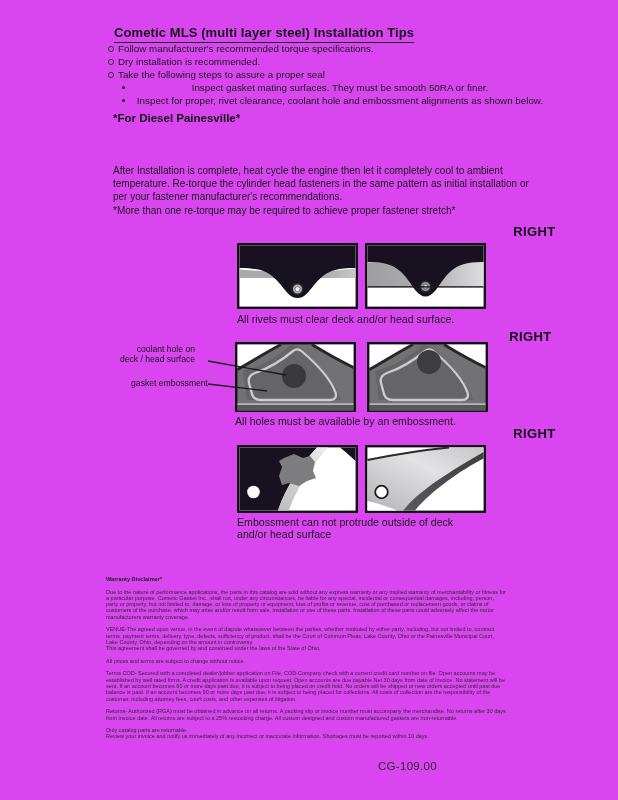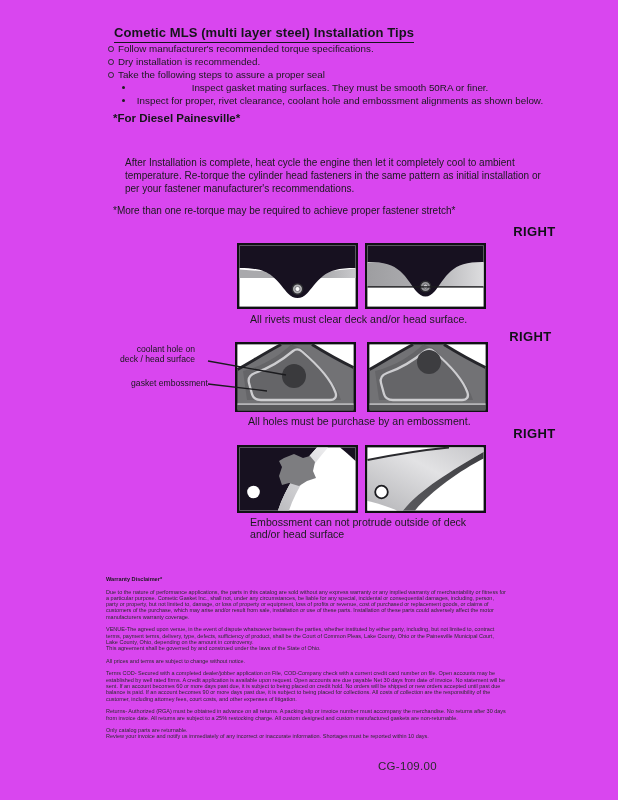--- a/index.html
+++ b/index.html
@@ -13,42 +13,42 @@
   .bullets { position:absolute; left:108px; top:42px; width:440px; font-size:9.8px; line-height:13px; color:#19191c; }
   .bullet { position:relative; padding-left:10px; }
   .bullet::before { content:""; position:absolute; left:0; top:4px; width:3.6px; height:3.6px;
                     border:1px solid #2a2a2e; border-radius:50%; }
   .bullet.sub { margin-left:14px;text-align:center; }
   .bullet.sub::before { border:none; background:#1c1c1e; width:3.4px; height:3.4px; top:4.5px; }
 
   .diesel-head { position:absolute; left:113px; top:112px; font-size:11.5px; font-weight:bold; color:#141418; }
   .para { position:absolute; left:113px; width:430px; font-size:10px; line-height:13.2px; color:#19191c; }
   .para.p1 { top:131px; }
-  .para.p2 { top:156px;margin-left:12px; }
+  .para.p2 { top:164px; }
   .para.p3 { top:204px; }
 
   .dheaders { position:absolute; font-weight:bold; font-size:13px; color:#111116; letter-spacing:0.4px; }
   .dheaders .h { position:absolute; width:121px; text-align:center; top:0; }
   .dheaders .h.right { left:0; }
   .row1 .dheaders, .row3 .dheaders { left:237px; top:-19px; width:260px; }
   .row2 .dheaders { left:235px; top:-13px; width:260px; }
   .dheaders .h.wrong { left:128px; }
   .row2 .dheaders .h.wrong { left:132px; }
 
   .drow { position:absolute; }
   .row1 { left:237px; top:243px; }
   .row2 { left:235px; top:342px; }
   .row3 { left:237px; top:445px; }
   .dbox { position:absolute; top:0; }
   .dbox.right { left:0; }
   .row1 .dbox.wrong { left:128px; }
   .row2 .dbox.wrong { left:132px; }
   .row3 .dbox.wrong { left:128px; }
 
-  .caption { position:absolute; left:0; font-size:10.6px; color:#1b1b1e; white-space:nowrap;margin-left:13px; }
+  .caption { position:absolute; left:0; font-size:10.6px; color:#1b1b1e; white-space:nowrap; }
   .row1 .caption { top:70px; }
   .row2 .caption { top:73px; }
   .row3 .caption { top:71px; white-space:normal; width:230px; line-height:12px; }
 
   .diag-label { position:absolute; font-size:8.6px; line-height:10.4px; color:#17171a; text-align:right; width:130px; }
   .lbl-coolant { left:65px; top:344px; }
   .lbl-emboss  { left:78px; top:378px; }
   .leader-overlay { position:absolute; left:205px; top:355px; z-index:6; pointer-events:none; }
 
   .warranty { position:absolute; left:106px; top:576px; width:400px; font-size:5.5px;
@@ -143,21 +143,21 @@
       <path d="M2.5,2.5 H46 C30,11 16,20 2.5,27.5 Z" fill="#ffffff"></path>
       <path d="M46,2.5 C30,11 16,20 2.5,27.5" fill="none" stroke="#26262b" stroke-width="3"></path>
       <path d="M77,2.5 H118.5 V25.5 C104,18.5 90,10.5 77,2.5 Z" fill="#ffffff"></path>
       <path d="M77,2.5 C90,10.5 104,18.5 118.5,25.5" fill="none" stroke="#26262b" stroke-width="3"></path>
       <path d="M58,9 C46,19 32,27 20,31 C14.5,33 13,37 14,41 L17,52 C18,56 21,58 26,58 L95,58 C100,58 102,55 100.5,50.5 C96,38 84,24 67,9.5 C64,6.8 61,6.8 58,9 Z" fill="none" stroke="#cdcdd0" stroke-width="2.3"></path>
       <circle cx="62" cy="20" r="12" fill="#3d3d40"></circle>
       <rect x="2.5" y="61.4" width="116" height="1.5" fill="#c8c8cb"></rect>
       <rect x="2.5" y="62.9" width="116" height="5.9" fill="#58585b"></rect>
     </svg>
 
-    <div class="caption">All holes must be purchase by an embossment.</div>
+    <div class="caption">All holes must be available by an embossment.</div>
   </div>
 
   <div class="diag-label lbl-coolant">
     <div>coolant hole on</div>
     <div>deck / head surface</div>
   </div>
   <div class="diag-label lbl-emboss">gasket embossment</div>
 
   <svg class="leader-overlay" width="100" height="45" viewBox="0 0 100 45">
     <line x1="3" y1="6" x2="81" y2="20" stroke="#1b1b1e" stroke-width="1.3"></line>

